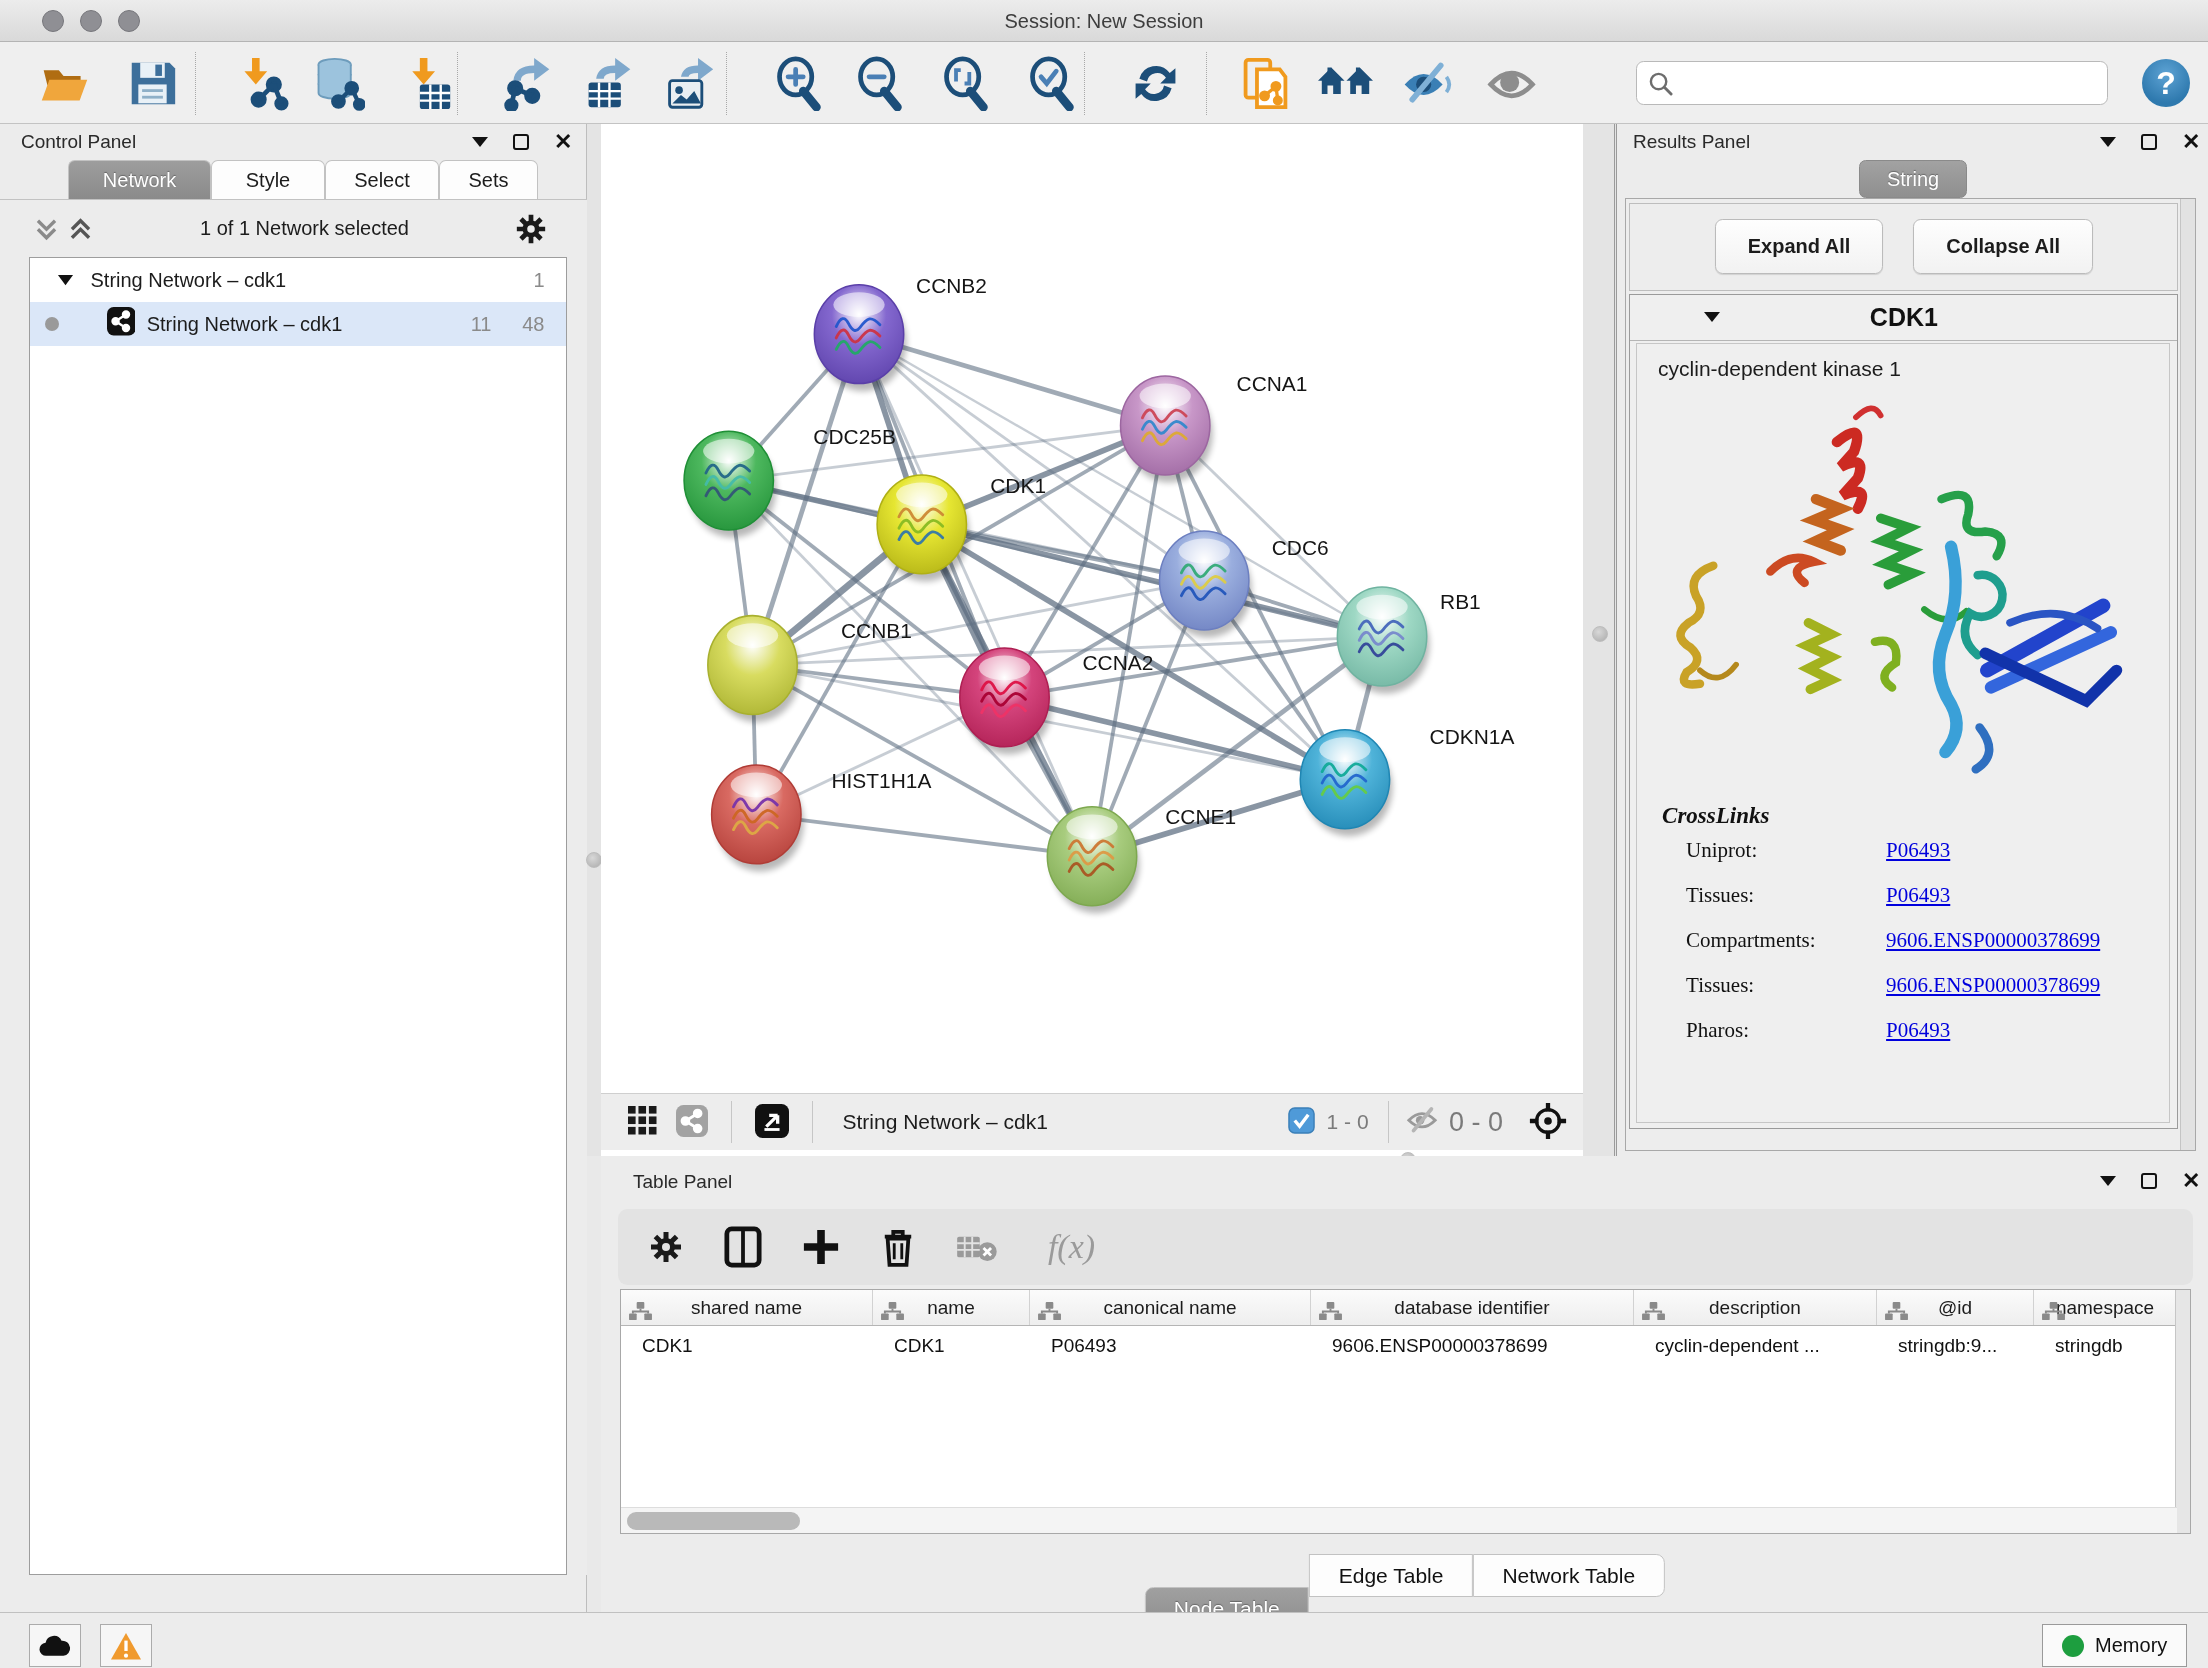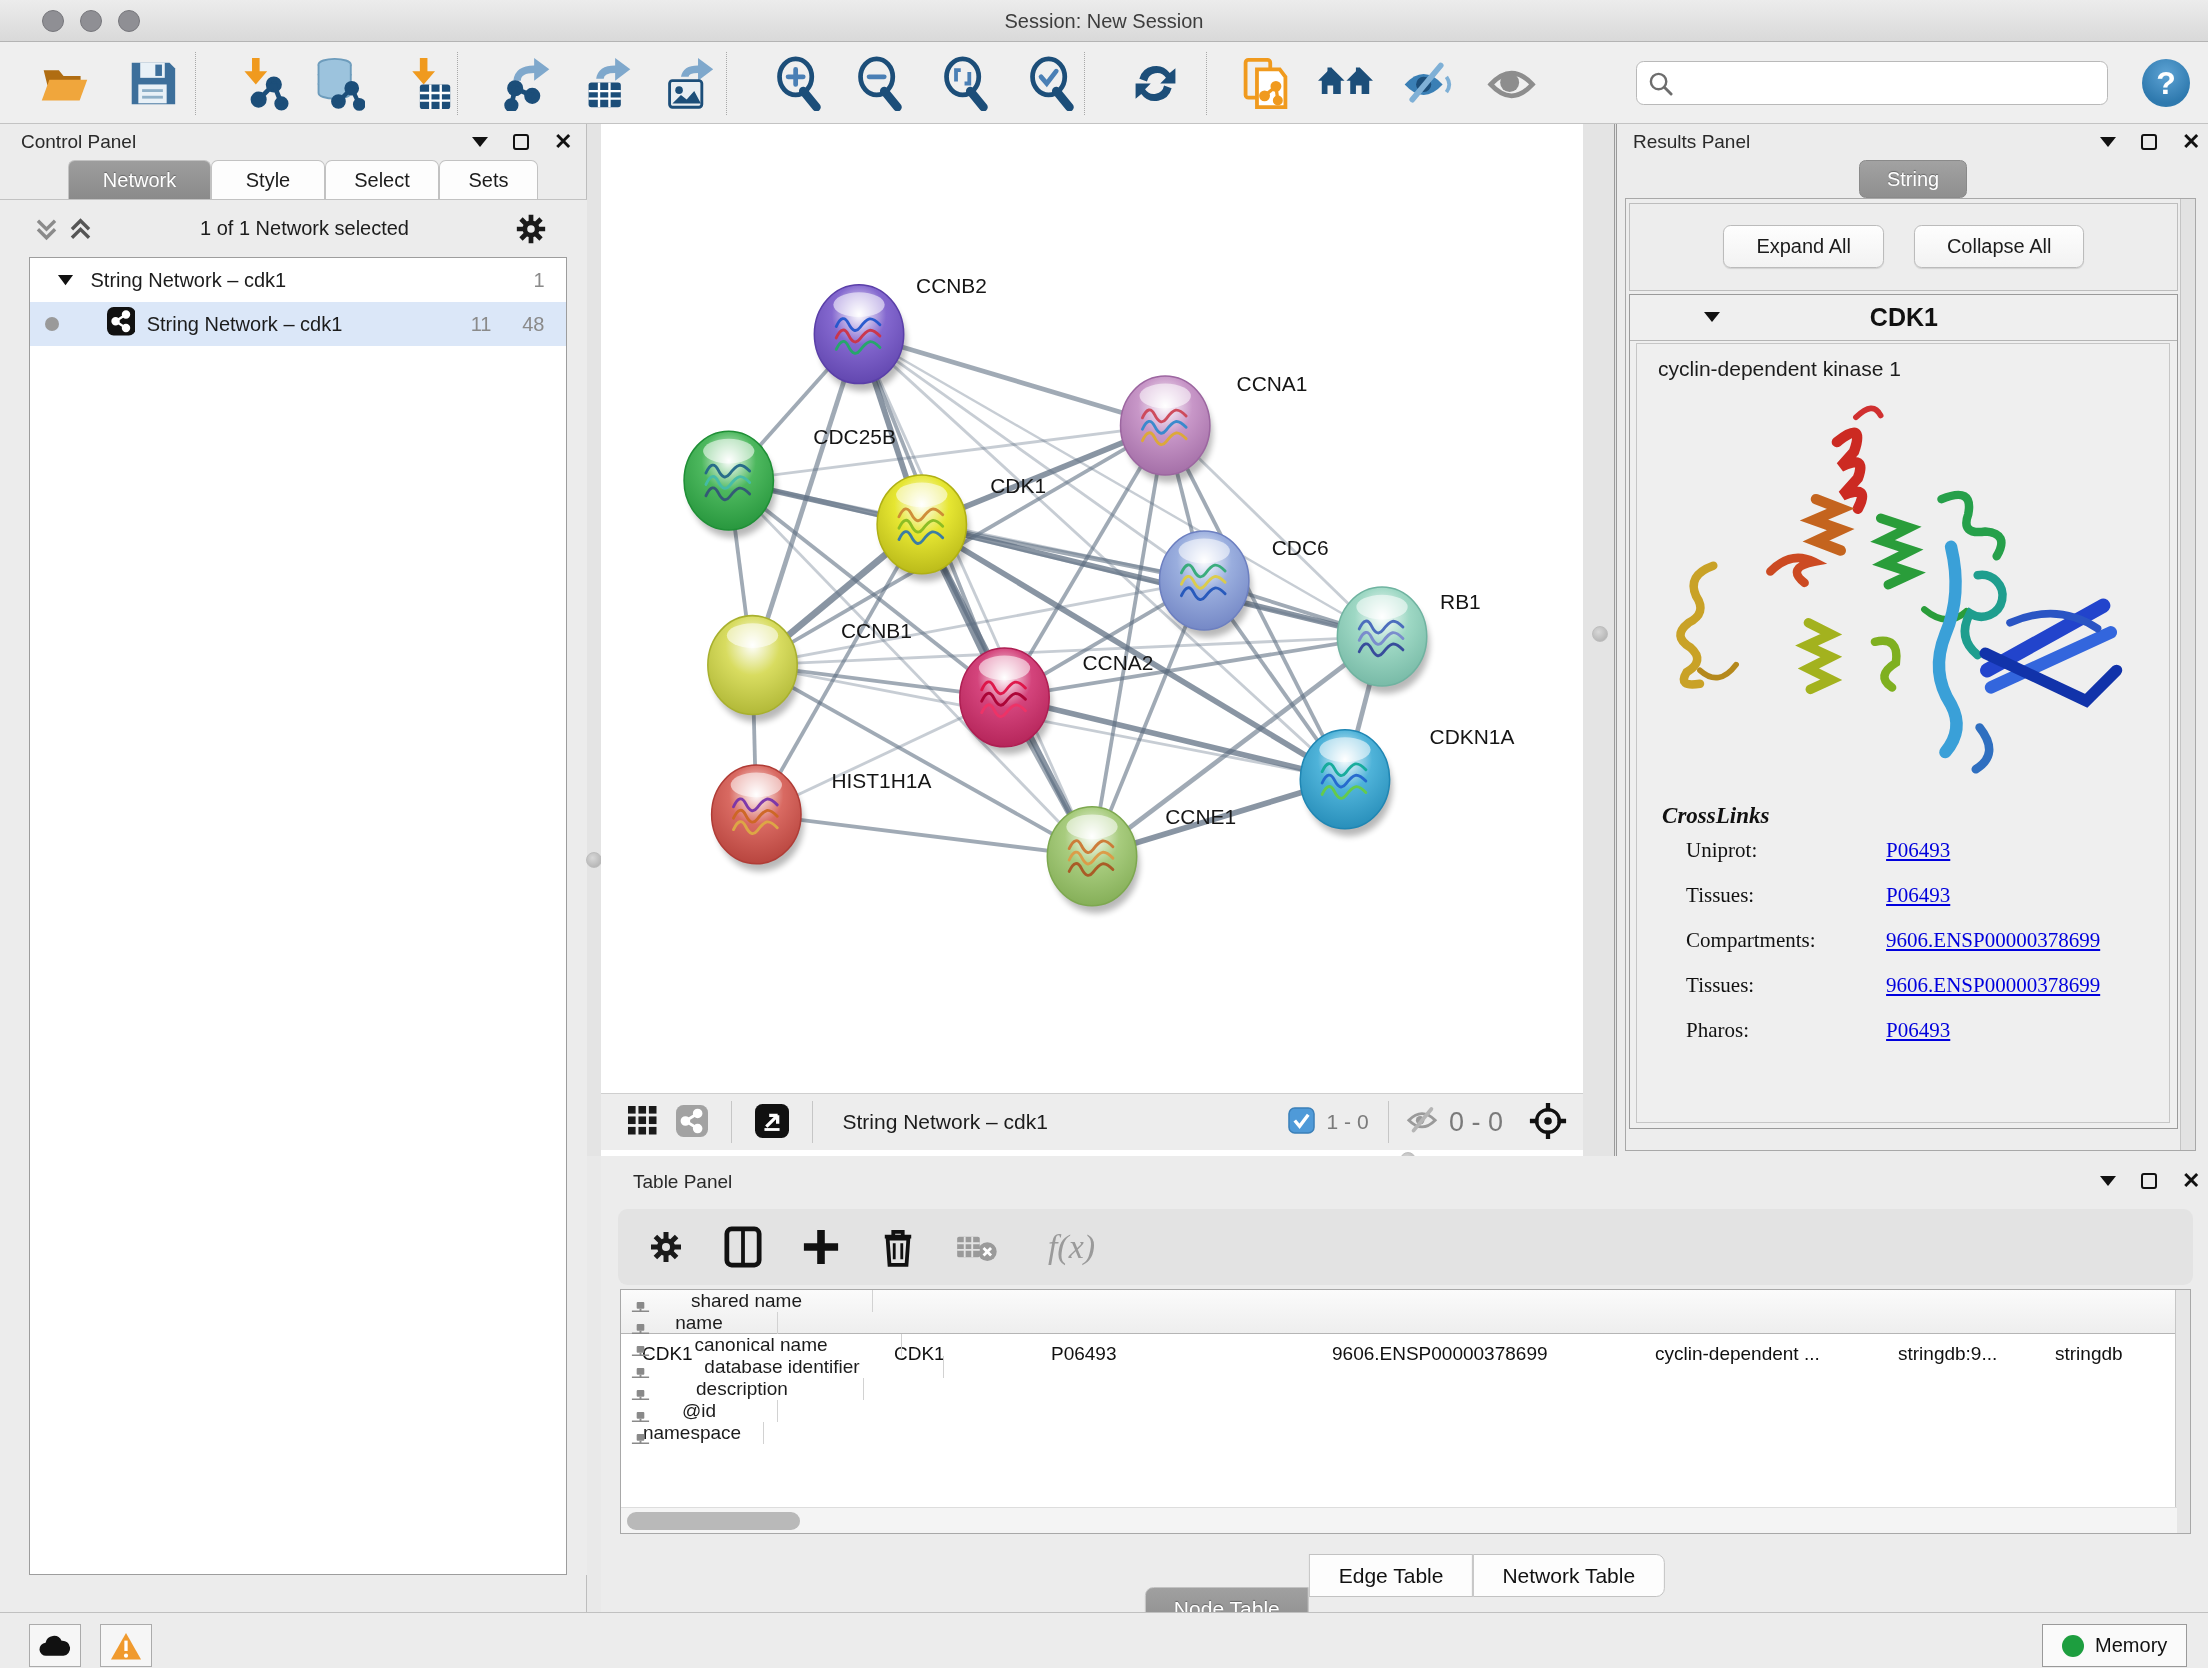--- a/index.html
+++ b/index.html
@@ -48,43 +48,43 @@
   .nsb-sep { width:1px; height:42px; background:#c6c6c6; }
   .canvas-gutter-r { left:1583px; top:124px; width:34px; height:1032px; background:#e4e4e4; border-right:3.8px double #9a9a9a; }
   .grab-dot { width:16px; height:16px; border-radius:50%; background:radial-gradient(circle at 40% 35%, #d8d8d8, #ababab); border:1px solid #bdbdbd; }
 
   
   .results-panel { left:1617px; top:124px; width:592px; height:1032px; background:#ececec; }
   .rp-outer { position:absolute; left:7.6px; top:74px; width:571px; height:953px; border:1.9px solid #a8a8a8; background:#ededed; }
   .rp-scroll { position:absolute; right:0px; top:0px; width:14.3px; height:100%; background:#e2e2e2; border-left:1px solid #c4c4c4; }
   .rp-btnrow { position:absolute; left:3.8px; top:3.8px; width:549px; height:88px; border:1px solid #bdbdbd; background:#ededed;
     display:flex; align-items:center; justify-content:center; gap:30px; }
-  .rp-btn { height:43px; background:linear-gradient(#fefefe,#f2f2f2); border:1px solid #bbb; border-radius:7.6px;
-    font-size:20px; color:#1c1c1c; display:flex; align-items:center; justify-content:center; padding:0 32px; box-shadow:0 1px 1px rgba(0,0,0,.12); }
+  .rp-btn { height:55px; background:linear-gradient(#fefefe,#f2f2f2); border:1px solid #bbb; border-radius:7.6px;
+    font-size:20px; color:#1c1c1c; display:flex; align-items:center; justify-content:center; padding:0 32px; box-shadow:0 1px 1px rgba(0,0,0,.12);font-weight:bold; }
   .rp-section { position:absolute; left:3.8px; top:95px; width:549px; height:835px; border:1.9px solid #9a9a9a; background:#efefef; }
   .rp-sec-head { height:46px; border-bottom:1px solid #b5b5b5; display:flex; align-items:center; justify-content:center; position:relative; }
   .rp-gene { font-size:25px; font-weight:bold; color:#111; }
   .rp-content { position:absolute; left:5.7px; top:48px; width:534px; height:780px; border:1px solid #c6c6c6; background:#efefef; }
   .rp-desc { font-size:21px; color:#1c1c1c; padding:13.3px 0 0 21px; }
   .serif { font-family:"Liberation Serif", serif; }
   .xl-title { font-size:23px; font-weight:bold; color:#111; margin:5.7px 0 9.5px 25px;font-style:italic; }
   .xl-row { display:flex; font-size:21px; margin:0 0 20px 49px; }
   .xl-label { width:200px; color:#111; }
   .xl-link { color:#0000dd; text-decoration:underline; }
   .string-tab { position:absolute; left:50%; transform:translateX(-50%); top:36px; width:108px; height:38px;
     background:linear-gradient(#a2a2a2,#8f8f8f); border:1px solid #8a8a8a; border-radius:6.7px; color:#fff; font-size:20px;
     display:flex; align-items:center; justify-content:center; text-shadow:0 -1px 1px #666; }
 
   
   .table-panel { left:601px; top:1156px; width:1607px; height:457px; background:#ececec; }
   .tp-toolbar { position:absolute; left:17px; top:53px; width:1575px; height:76px; background:#e3e3e3; border-radius:9.5px;
     display:flex; align-items:center; gap:28.5px; padding-left:23px; }
   .tp-tbtn { width:49px; height:49px; display:flex; align-items:center; justify-content:center; }
   .data-table { position:absolute; left:19px; top:133px; width:1571px; height:245px; background:#fff; border:1px solid #a8a8a8; }
-  .dt-headrow { display:flex; height:44px; background:linear-gradient(#fbfbfb,#eeeeee); border-bottom:1.9px solid #b5b5b5;flex-direction:column; }
+  .dt-headrow { display:flex; height:36px; background:linear-gradient(#fbfbfb,#eeeeee); border-bottom:1.9px solid #b5b5b5; }
   .dt-h { position:relative; display:flex; align-items:center; justify-content:center; font-size:19px; color:#1c1c1c;
     border-right:1px solid #d2d2d2; flex:none; overflow:hidden; white-space:nowrap; }
   .dt-row { display:flex; height:42px; }
   .dt-c { font-size:19px; color:#111; padding:8.6px 0 0 21px; flex:none; overflow:hidden; white-space:nowrap; }
   .dt-vscroll { position:absolute; right:0; top:0; width:15px; height:100%; background:#e6e6e6; border-left:1px solid #c6c6c6; }
   .dt-hscroll { position:absolute; left:0; bottom:0; width:1556px; height:26px; background:#f4f4f4; border-top:1px solid #ddd; }
   .dt-hthumb { position:absolute; left:5.7px; top:3.8px; width:173px; height:18px; background:#b9b9b9; border-radius:9.5px; }
   .tp-tabs { position:absolute; left:50%; transform:translateX(-50%); top:398px; display:flex; }
   .tp-tab { height:43px; background:#fdfdfd; border:1px solid #c2c2c2; font-size:21px; color:#111;
     display:flex; align-items:center; justify-content:center; padding:0 28.5px; }

